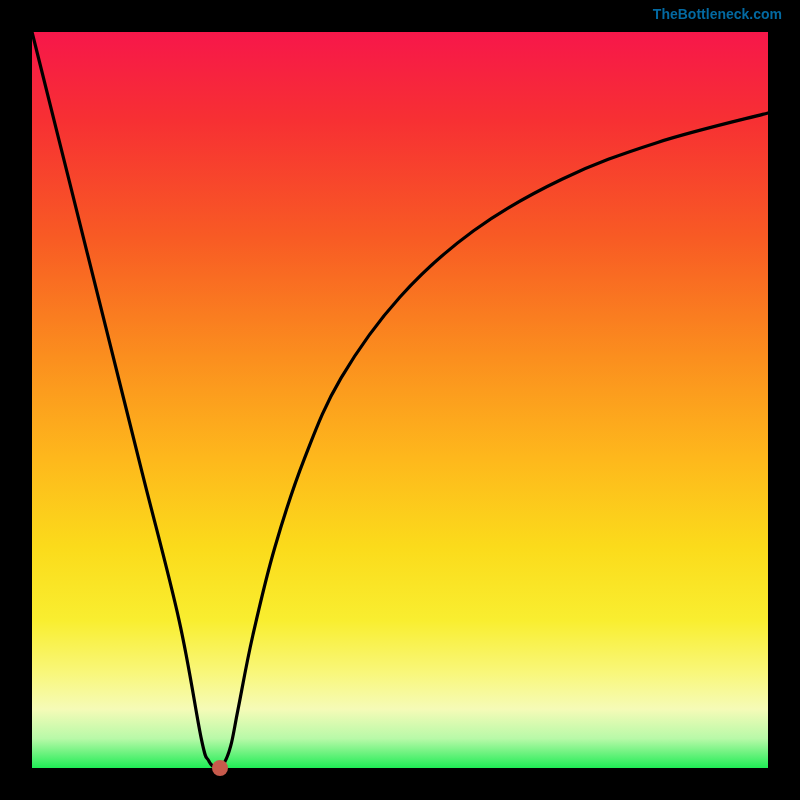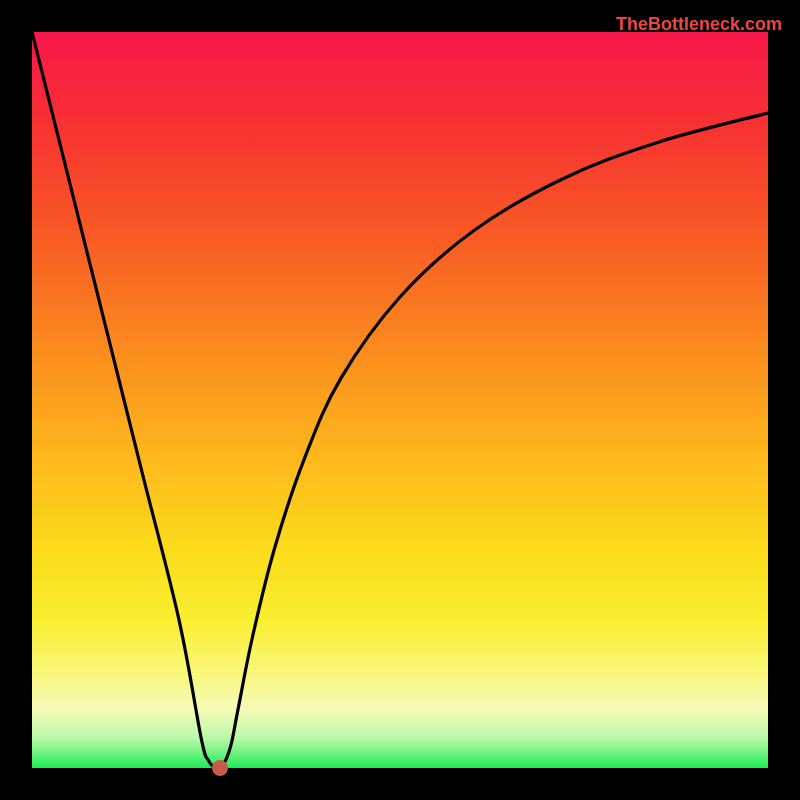--- a/index.html
+++ b/index.html
@@ -37,25 +37,24 @@
       #f5fbb7 92%,
       #b8f9a8 96%,
       #1fec55 100%
     );
   }
   .watermark {
     position: absolute;
     top: 6px;
     right: 18px;
     font-family: Arial, Helvetica, sans-serif;
-    font-size: 18px;
+    font-size: 14px;
     font-weight: bold;
-    color: #ef4444;
+    color: #0369a1;
     letter-spacing: 0px;
-    margin-top: 8px;
   }
   svg.curve {
     position: absolute;
     left: 32px;
     top: 32px;
     width: 736px;
     height: 736px;
     overflow: visible;
   }
   .dot {

